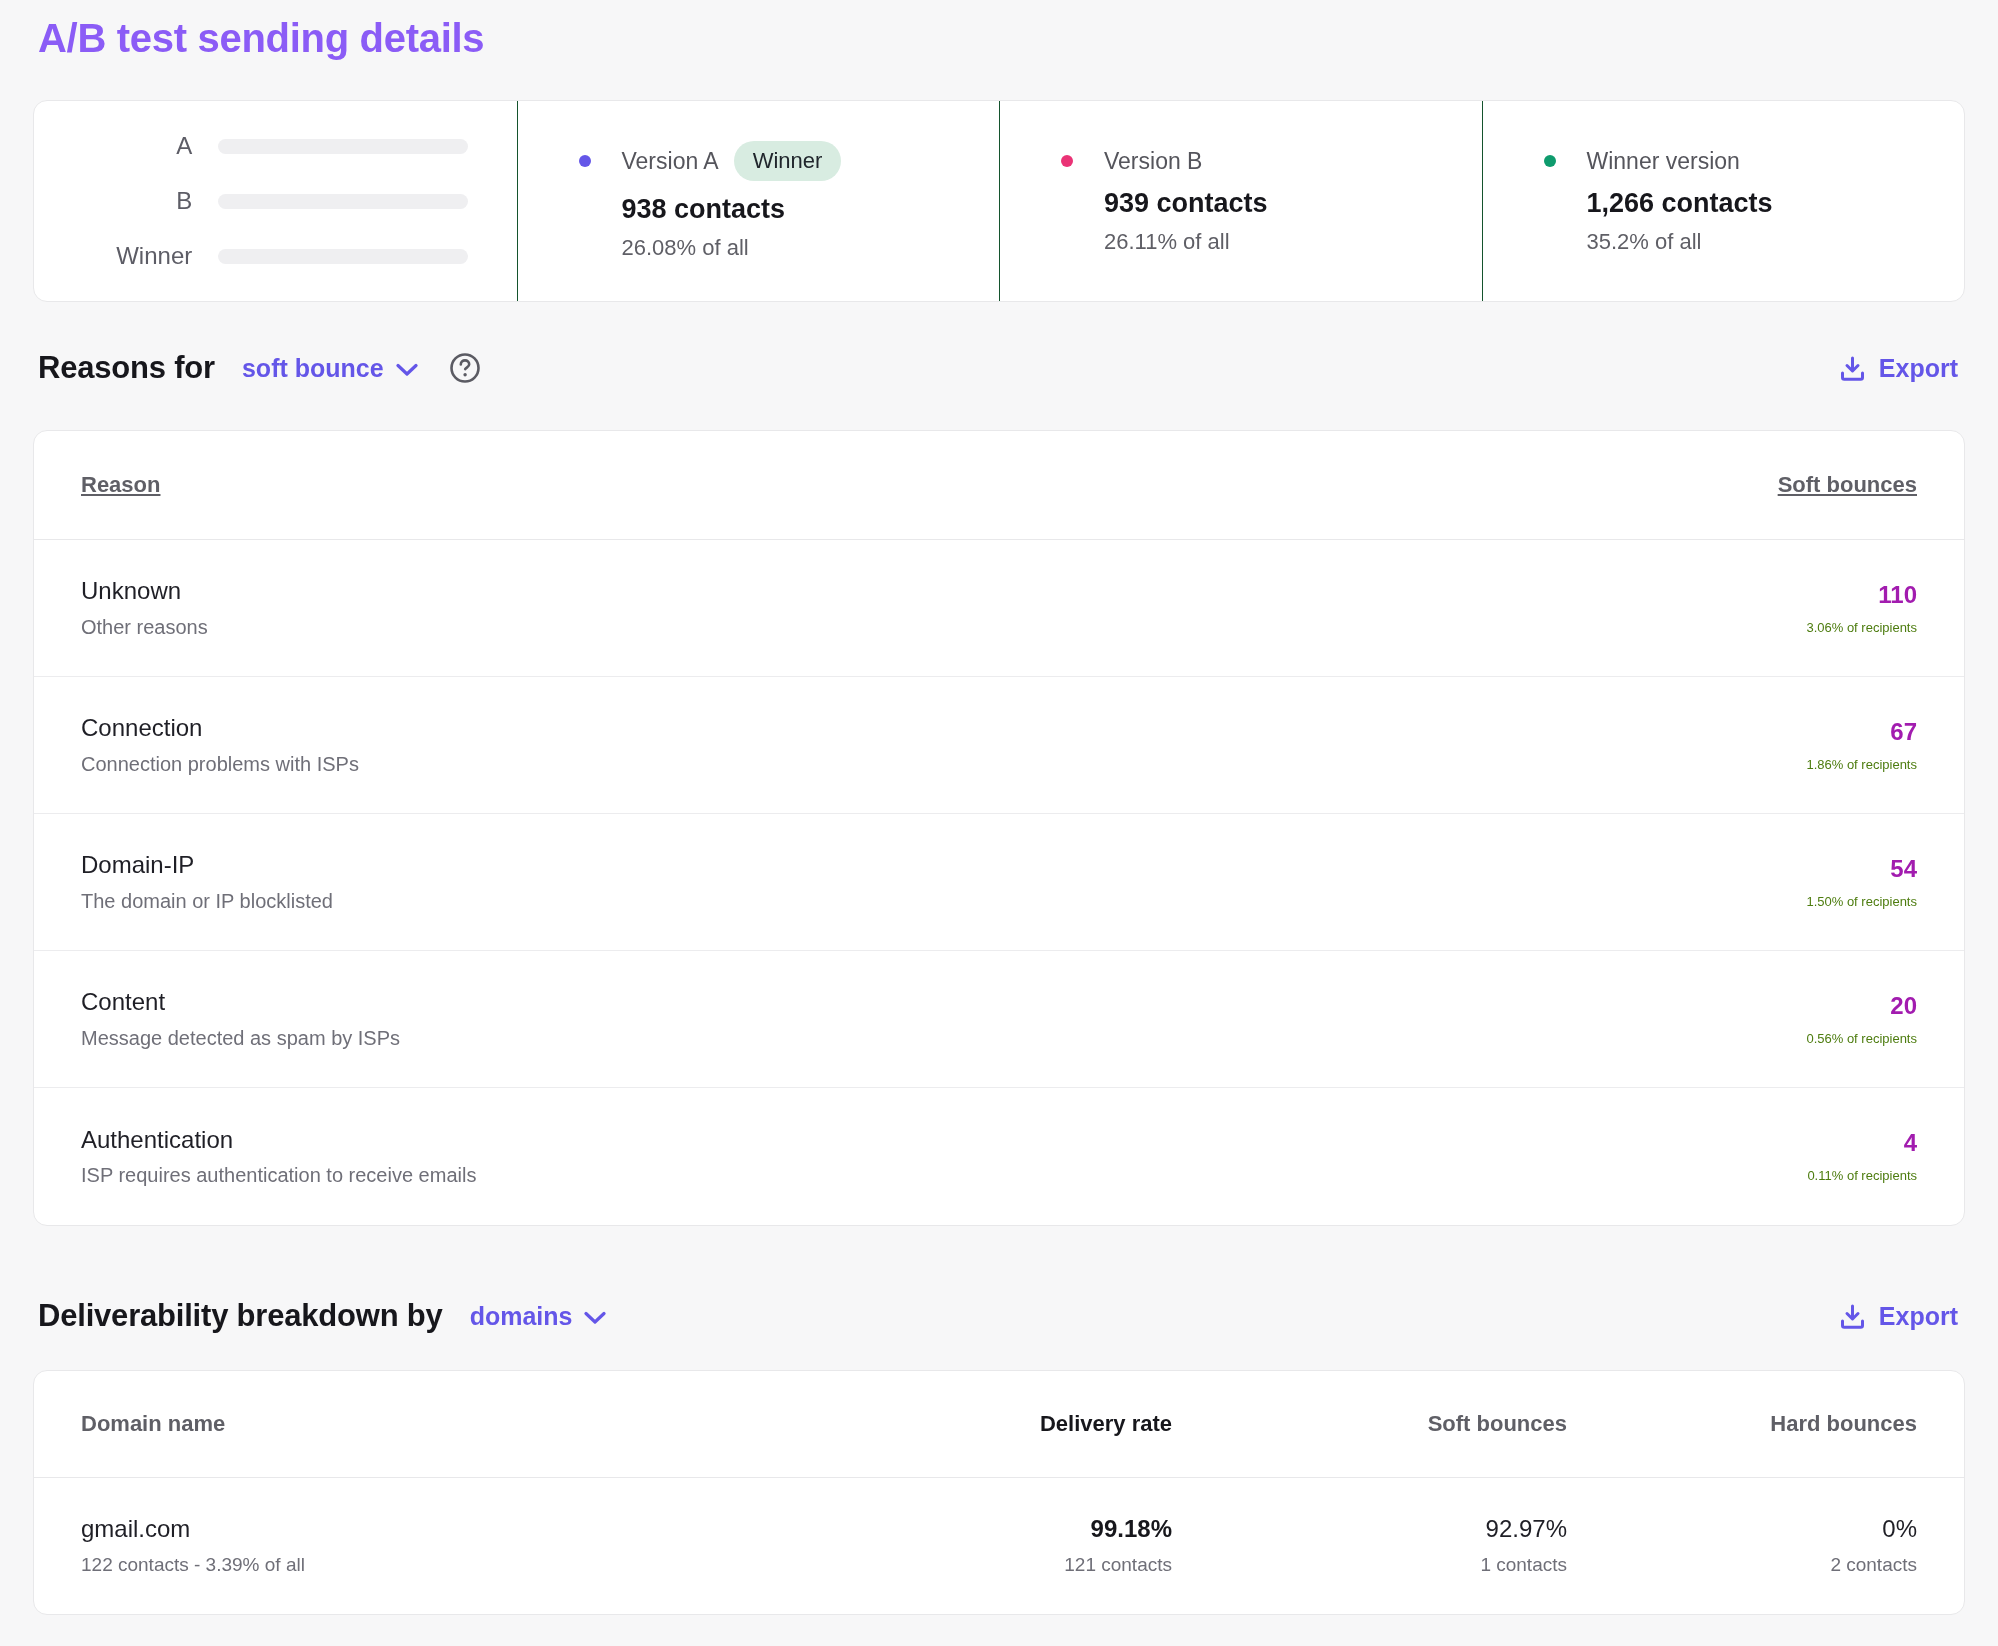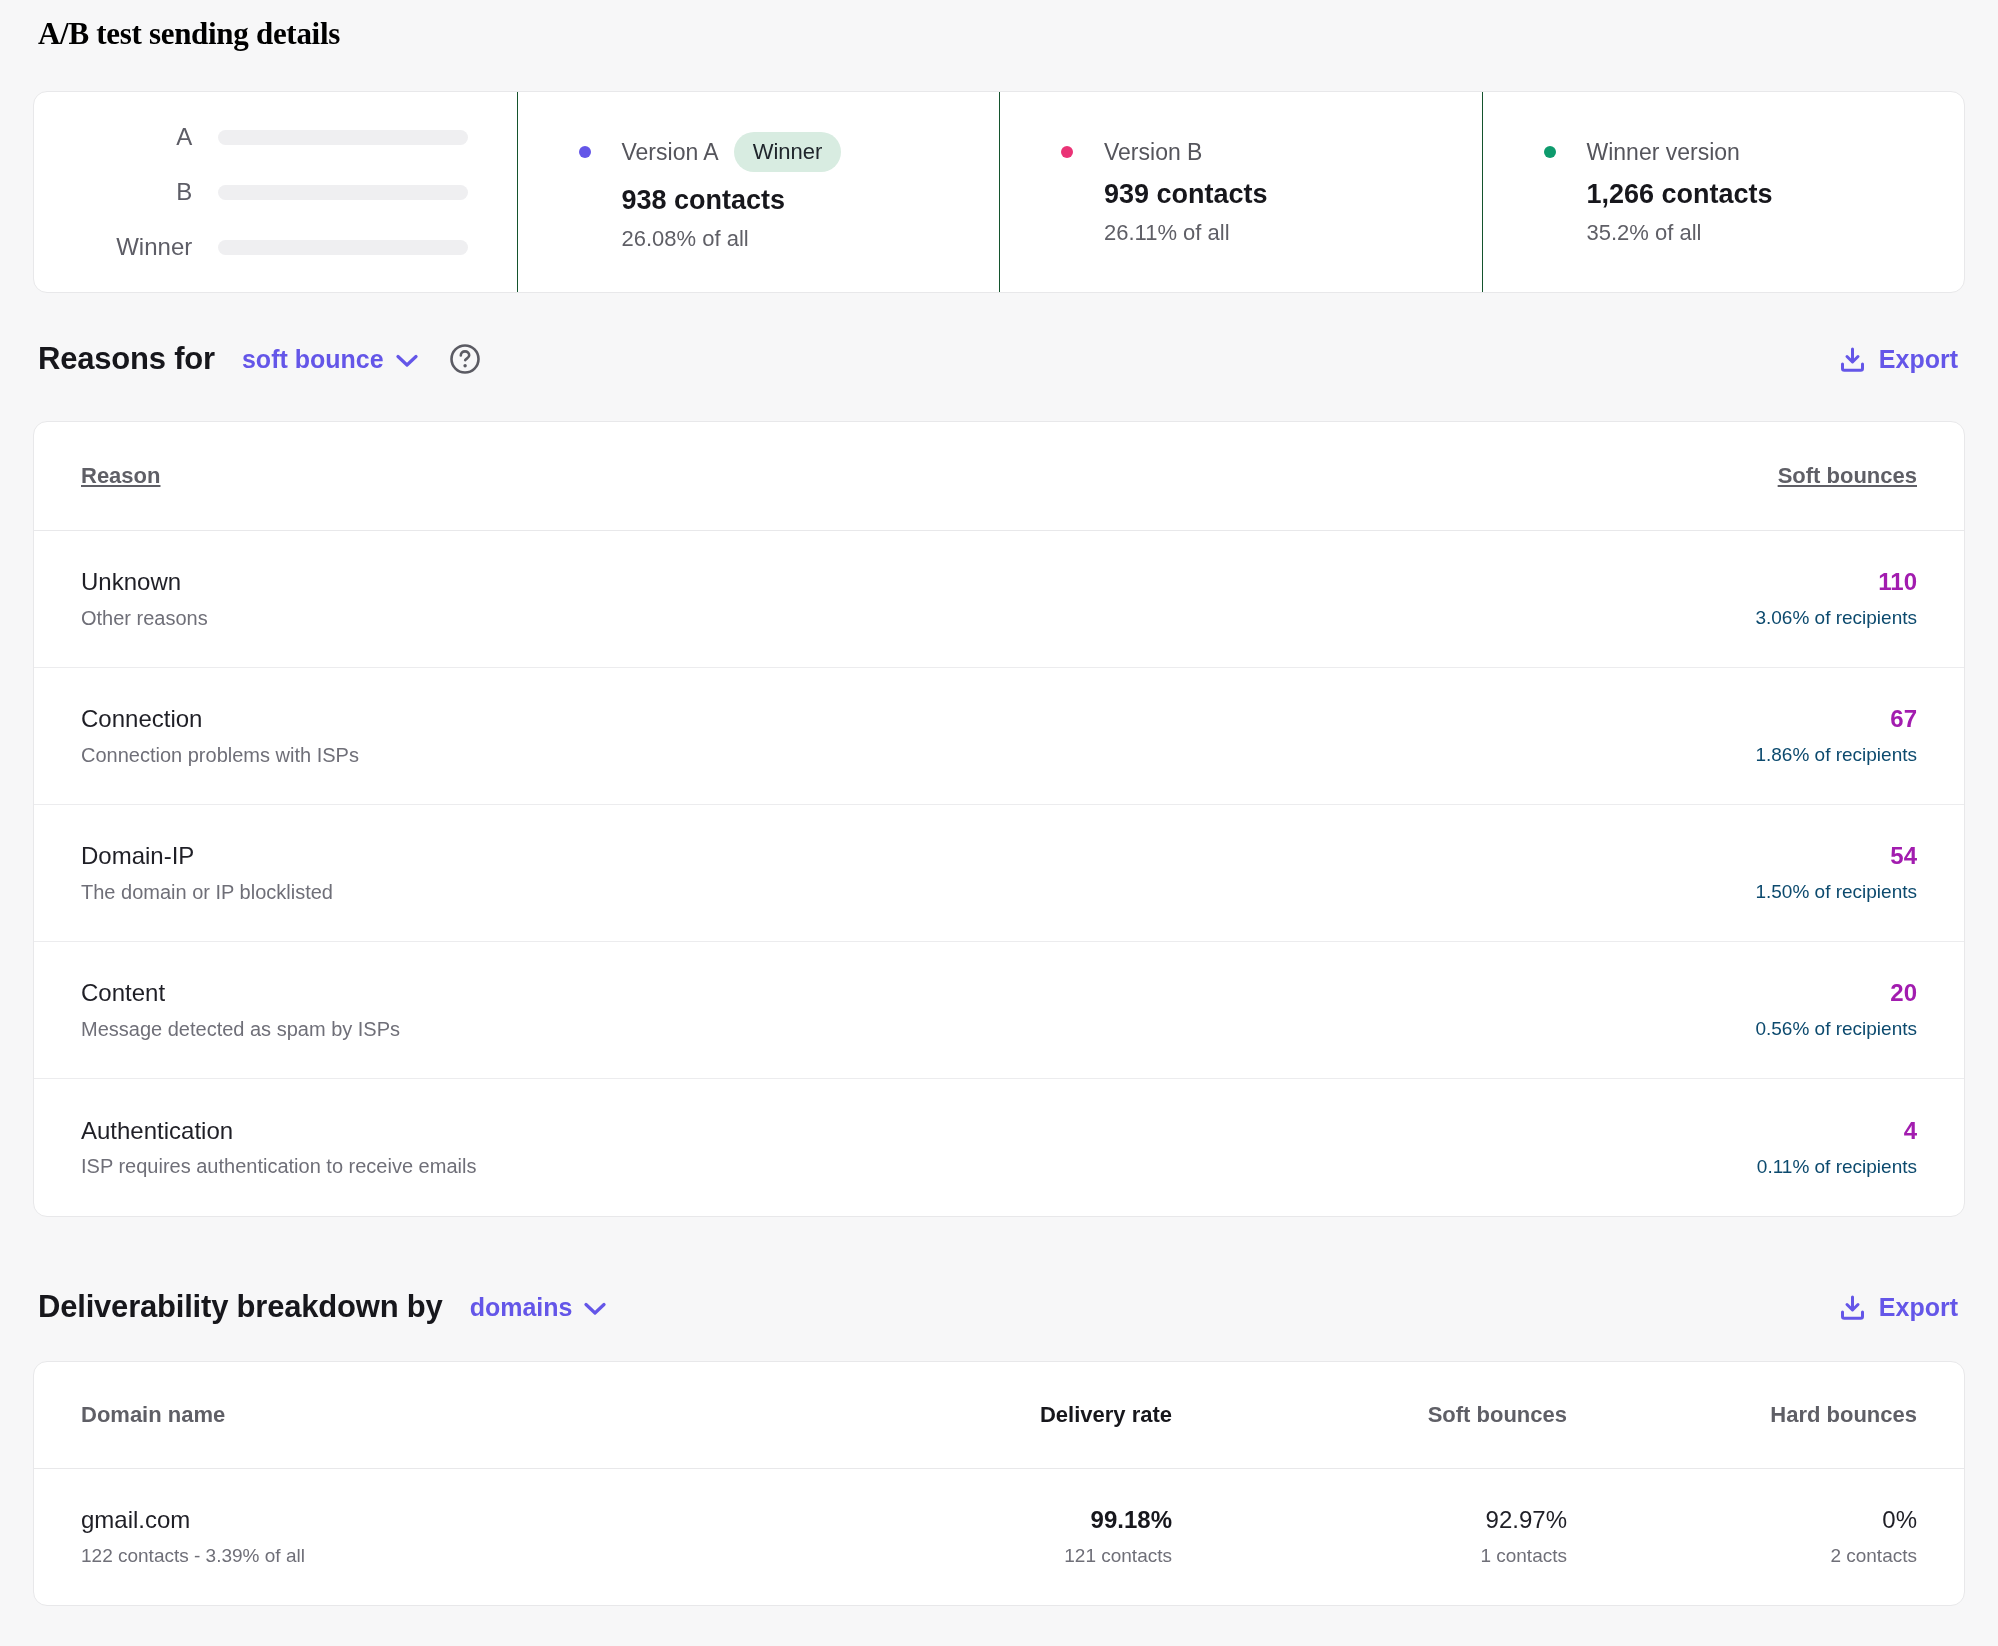--- a/index.html
+++ b/index.html
@@ -5,21 +5,21 @@
   * { margin:0; padding:0; box-sizing:border-box; }
   html,body { width:1998px; height:1646px; }
   body {
     background:#f7f7f8;
     font-family:"Liberation Sans","DejaVu Sans",sans-serif;
     color:#1f1f26;
     overflow:hidden;
   }
   .page { padding:16px 33px 0 33px; }
 
-  h1 { font-size:31px; font-weight:700; color:#000000; letter-spacing:-0.3px; padding-left:5px;font-family:Liberation Serif, serif; }
+  h1 { font-size:40px; font-weight:700; color:#8b5cf6; letter-spacing:-0.3px; padding-left:5px; }
 
   .card {
     background:#ffffff;
     border:1px solid #e8e8ea;
     border-radius:14px;
   }
 
   
   .summary-card {
     margin-top:39px;
@@ -83,21 +83,21 @@
     display:flex; justify-content:space-between; align-items:center;
     padding:34px 47px;
     border-bottom:1px solid #ececee;
     min-height:137px;
   }
   .t-row:last-child { border-bottom:none; }
   .row-title { font-size:24px; color:#1f1f26; line-height:1.2; }
   .row-sub { margin-top:9px; font-size:20px; color:#6f6f78; line-height:1.2; }
   .row-right { text-align:right; }
   .row-value { font-size:24px; color:#a21caf; line-height:1.2;font-weight:bold; }
-  .row-share { margin-top:10px; font-size:19px; color:#0c4a6e; line-height:1.2; }
+  .row-share { margin-top:10px; font-size:13px; color:#4d7c0f; line-height:1.2; }
 
   
   .domain-card { margin-top:36px; }
   .d-grid {
     display:grid;
     grid-template-columns:1fr 260px 395px 350px;
     align-items:center;
   }
   .d-head {
     padding:40px 47px;

